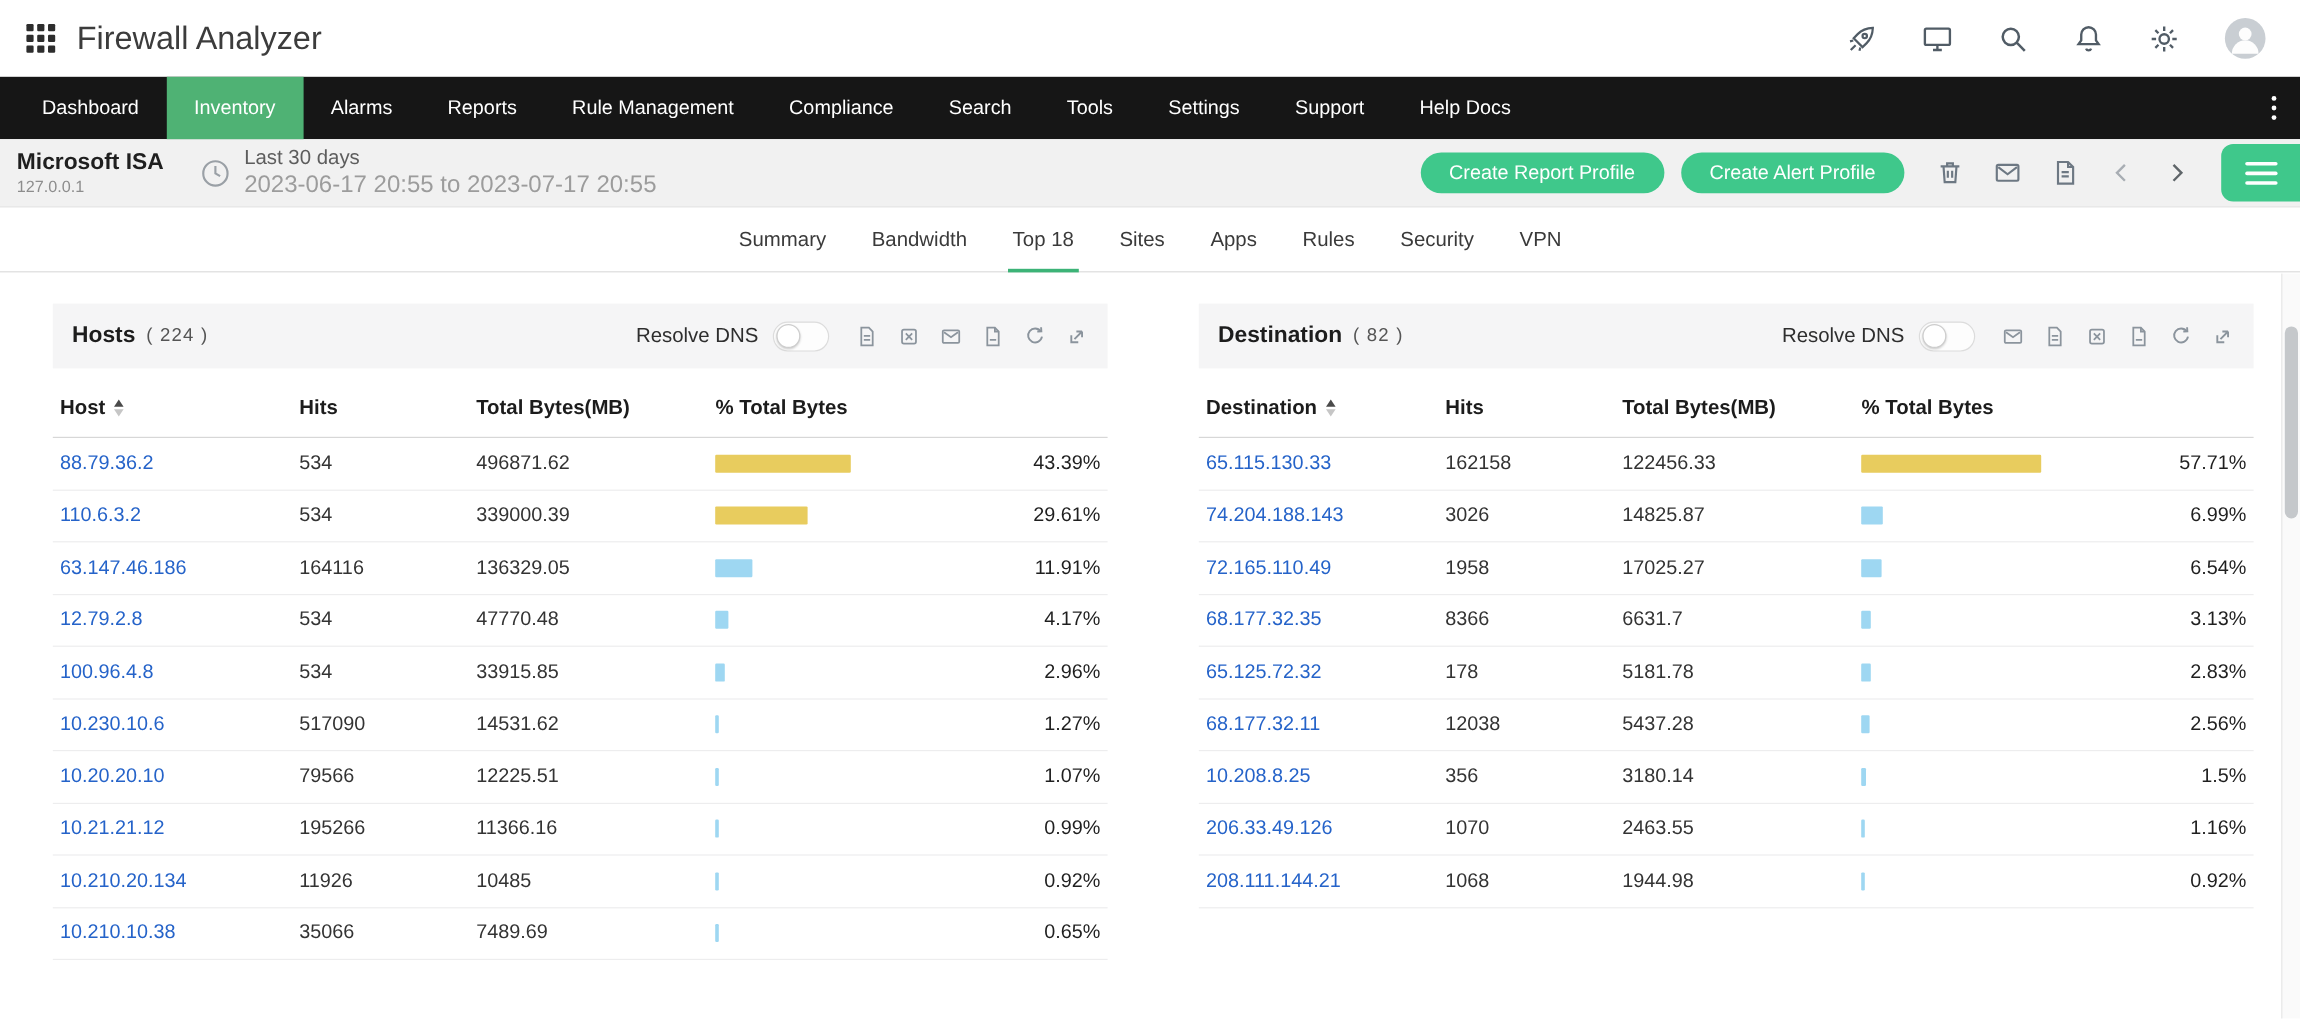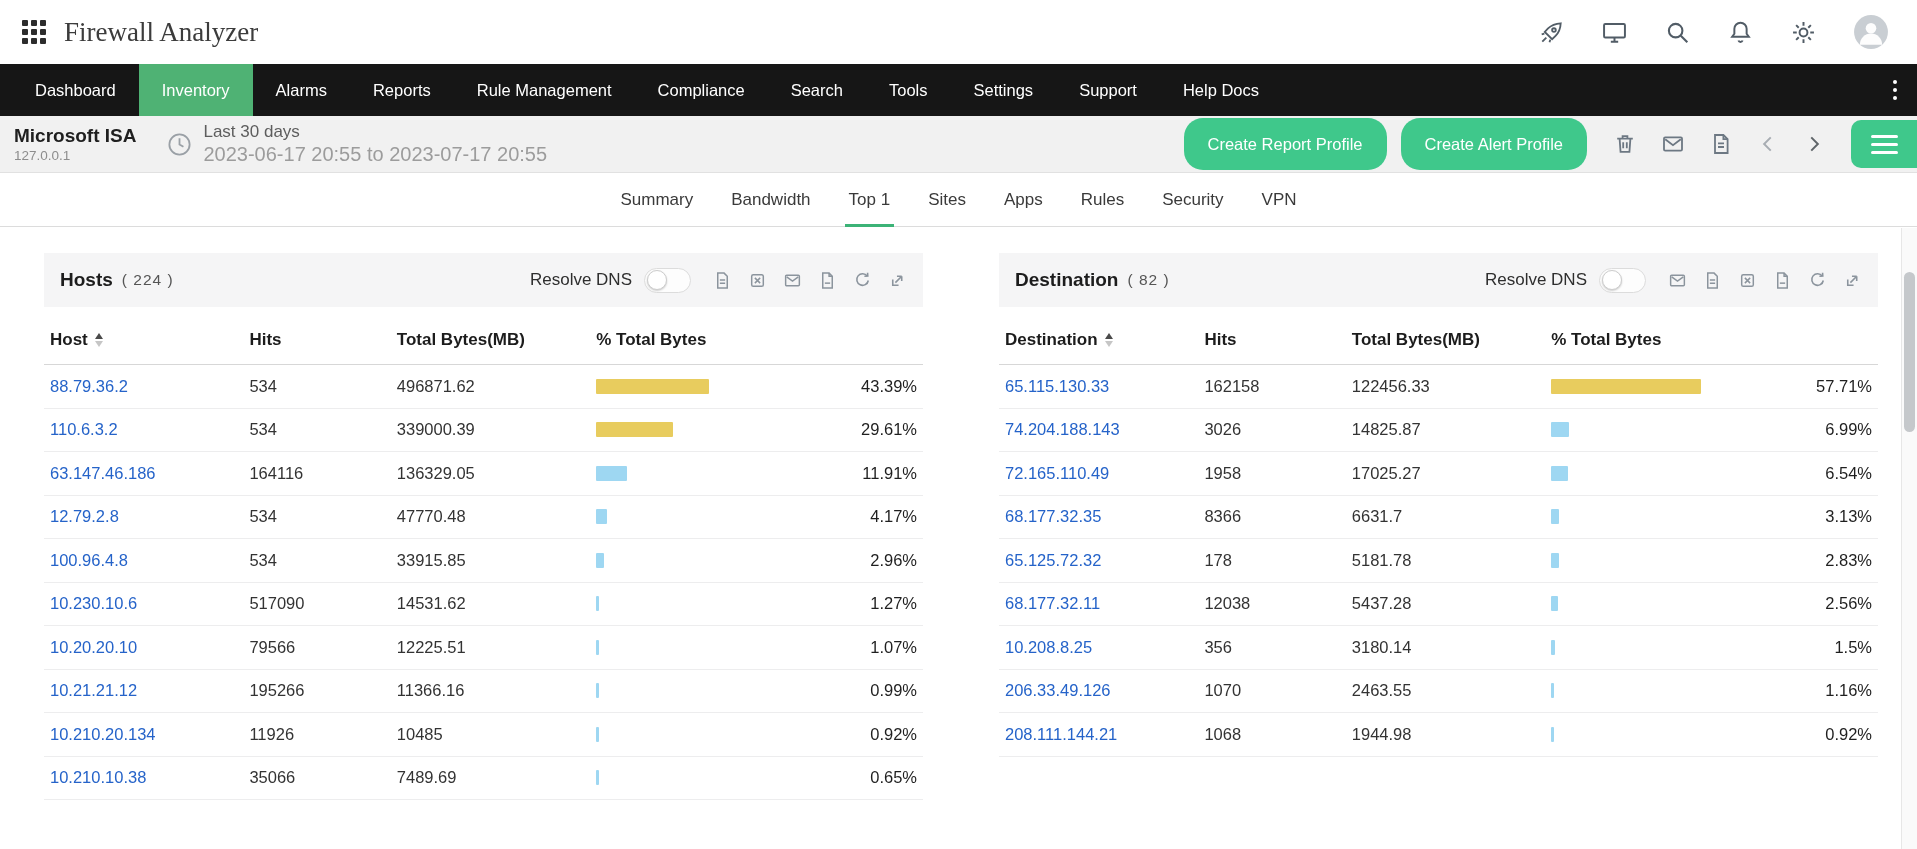--- a/index.html
+++ b/index.html
@@ -6,21 +6,21 @@
   html,body { background:#ffffff; }
   .page {
     width:1917px; height:849px; position:relative; overflow:hidden;
     background:#fff; font-family:"Liberation Sans", sans-serif; color:#333;
   }
 
   
   .topbar { height:64px; display:flex; align-items:center; padding:0 28px 0 22px; background:#fff; }
   .apps-grid { display:grid; grid-template-columns:repeat(3,6px); grid-gap:3px; cursor:pointer; }
   .apps-grid span { width:6px; height:6px; background:#2d2d2d; border-radius:1px; }
-  .brand-title { font-family:Liberation Serif, serif; font-size:27px; color:#3c3c3c; margin-left:18px; }
+  .brand-title { font-family:Liberation Sans, sans-serif; font-size:27px; color:#3c3c3c; margin-left:18px; }
   .topbar-actions { margin-left:auto; display:flex; align-items:center; gap:36px; color:#515c66; }
   .topbar-actions .icon { display:inline-flex; cursor:pointer; }
   .topbar-actions .icon svg { width:27px; height:27px; }
   .topbar-actions .icon[data-name="avatar-icon"] svg { width:36px; height:36px; }
 
   
   .navbar { height:52px; background:#161616; display:flex; align-items:stretch; padding-left:12px; }
   .nav-items { display:flex; height:100%; }
   .nav-item { display:flex; align-items:center; padding:0 23px; color:#fff; font-size:16.5px; cursor:pointer; white-space:nowrap; }
   .nav-item.active { background:var(--nav-active,#4fb274); }
@@ -30,21 +30,21 @@
   
   .subheader { height:57px; background:#f1f1f1; border-bottom:1px solid #e1e1e1; display:flex; align-items:center; padding-left:14px; }
   .device-name { font-size:19px; font-weight:bold; color:#1f1f1f; line-height:1.15; }
   .device-ip { font-size:13.5px; color:#8d8d8d; margin-top:1px; }
   .clock-icon { color:#9aa0a6; margin:0 10px 0 30px; display:inline-flex; }
   .clock-icon svg { width:27px; height:27px; }
   .period-label { font-size:17px; color:#5d5d5d; line-height:1.15; }
   .period-range { font-size:20px; color:#9c9c9c; margin-top:1px; }
   .subheader-right { margin-left:auto; display:flex; align-items:center; }
   .btn-green {
-    height:52px; border:none; border-radius:19px; background:var(--accent,#3fc88b);
+    height:34px; border:none; border-radius:19px; background:var(--accent,#3fc88b);
     color:#fff; font-size:16.5px; padding:0 24px; margin-right:14px; cursor:pointer;
     font-family:"Liberation Sans", sans-serif; white-space:nowrap;
   }
   .shicon { color:#6d7883; display:inline-flex; margin:0 12px; cursor:pointer; }
   .shicon svg { width:24px; height:24px; }
   .chev { display:inline-flex; cursor:pointer; margin:0 12px; }
   .chev svg { width:22px; height:22px; }
   .chev.left { color:#a8adb3; }
   .chev.right { color:#5f6569; }
   .menu-btn {
@@ -220,21 +220,21 @@
         <span></span>
           <span></span>
           <span></span>
       </div>
     </div>
   </div>
 
   <div class="tabs" id="tabs" data-name="report-tabs">
       <div class="tab" data-name="tab-summary">Summary</div>
       <div class="tab" data-name="tab-bandwidth">Bandwidth</div>
-      <div class="tab active" data-name="tab-top-10">Top 1</div>
+      <div class="tab active" data-name="tab-top-10">Top 18</div>
       <div class="tab" data-name="tab-sites">Sites</div>
       <div class="tab" data-name="tab-apps">Apps</div>
       <div class="tab" data-name="tab-rules">Rules</div>
       <div class="tab" data-name="tab-security">Security</div>
       <div class="tab" data-name="tab-vpn">VPN</div>
     </div>
 
   <main class="content" data-name="content">
 
     <section class="panel" data-name="hosts-panel">

